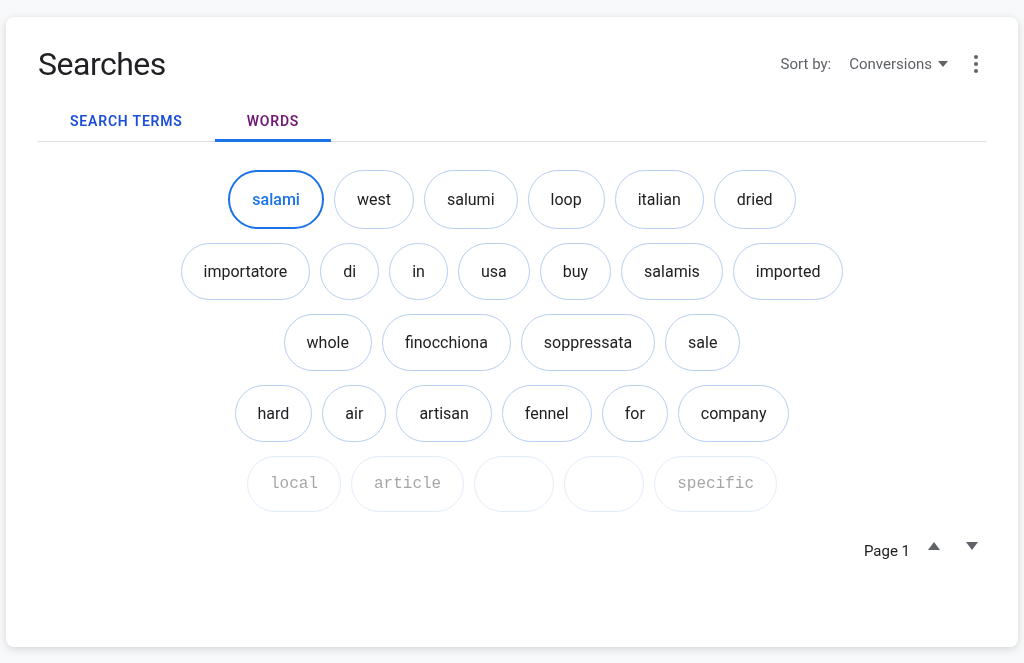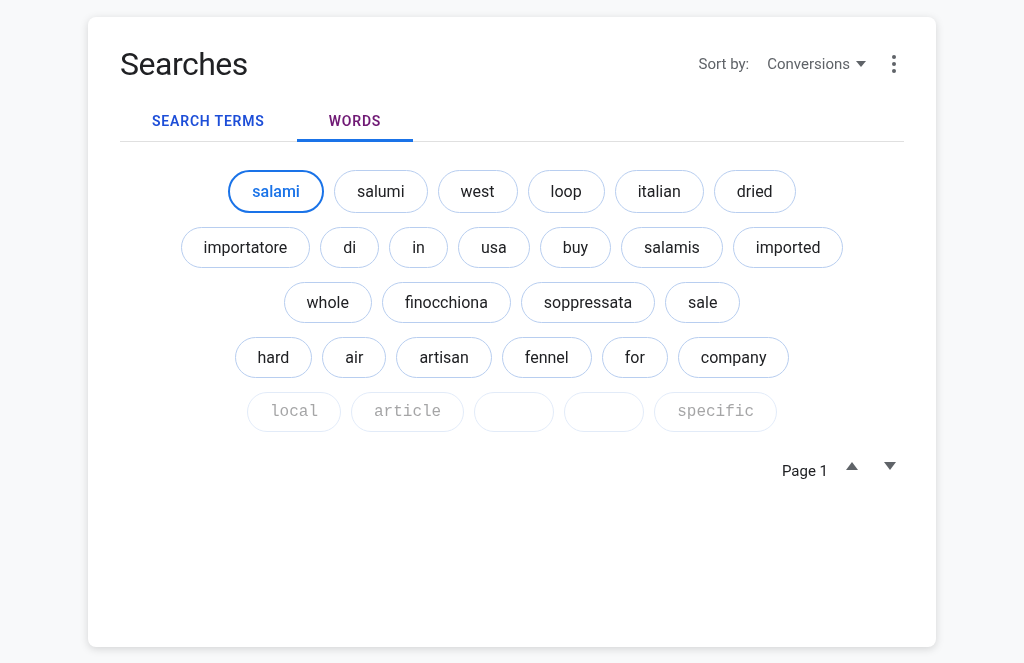--- a/index.html
+++ b/index.html
@@ -10,21 +10,21 @@
       display: flex;
       justify-content: center;
       align-items: center;
       min-height: 100vh;
     }
 
     .card {
       background: #fff;
       border-radius: 8px;
       box-shadow: 0 2px 8px rgba(0,0,0,0.15);
-      width: 848px;
+      width: 1012px;
       min-height: 630px;
       padding: 28px 32px 24px 32px;
       position: relative;
     }
 
     .header-row {
       display: flex;
       align-items: center;
       justify-content: space-between;
       margin-bottom: 20px;
@@ -121,21 +121,21 @@
       gap: 10px;
       justify-content: center;
     }
 
     .word-chip {
       display: inline-flex;
       align-items: center;
       justify-content: center;
       border: 1.5px solid #b8cef0;
       border-radius: 50px;
-      padding: 10px 22px;
+      padding: 18px 22px;
       font-size: 16px;
       color: #202124;
       background: #fff;
       cursor: pointer;
       white-space: nowrap;
       transition: background 0.15s;
     }
 
     .word-chip.selected {
       border: 2.5px solid #1a73e8;
@@ -213,22 +213,22 @@
   </div>
 
   <div class="tabs">
     <div class="tab">SEARCH TERMS</div>
     <div class="tab active">WORDS</div>
   </div>
 
   <div class="words-container" id="words-grid">
   <div class="words-row">
         <div class="word-chip selected">salami</div>
+        <div class="word-chip">west</div>
         <div class="word-chip">salumi</div>
-        <div class="word-chip">west</div>
         <div class="word-chip">loop</div>
         <div class="word-chip">italian</div>
         <div class="word-chip">dried</div>
       </div>
       <div class="words-row">
         <div class="word-chip">importatore</div>
         <div class="word-chip">di</div>
         <div class="word-chip">in</div>
         <div class="word-chip">usa</div>
         <div class="word-chip">buy</div>

